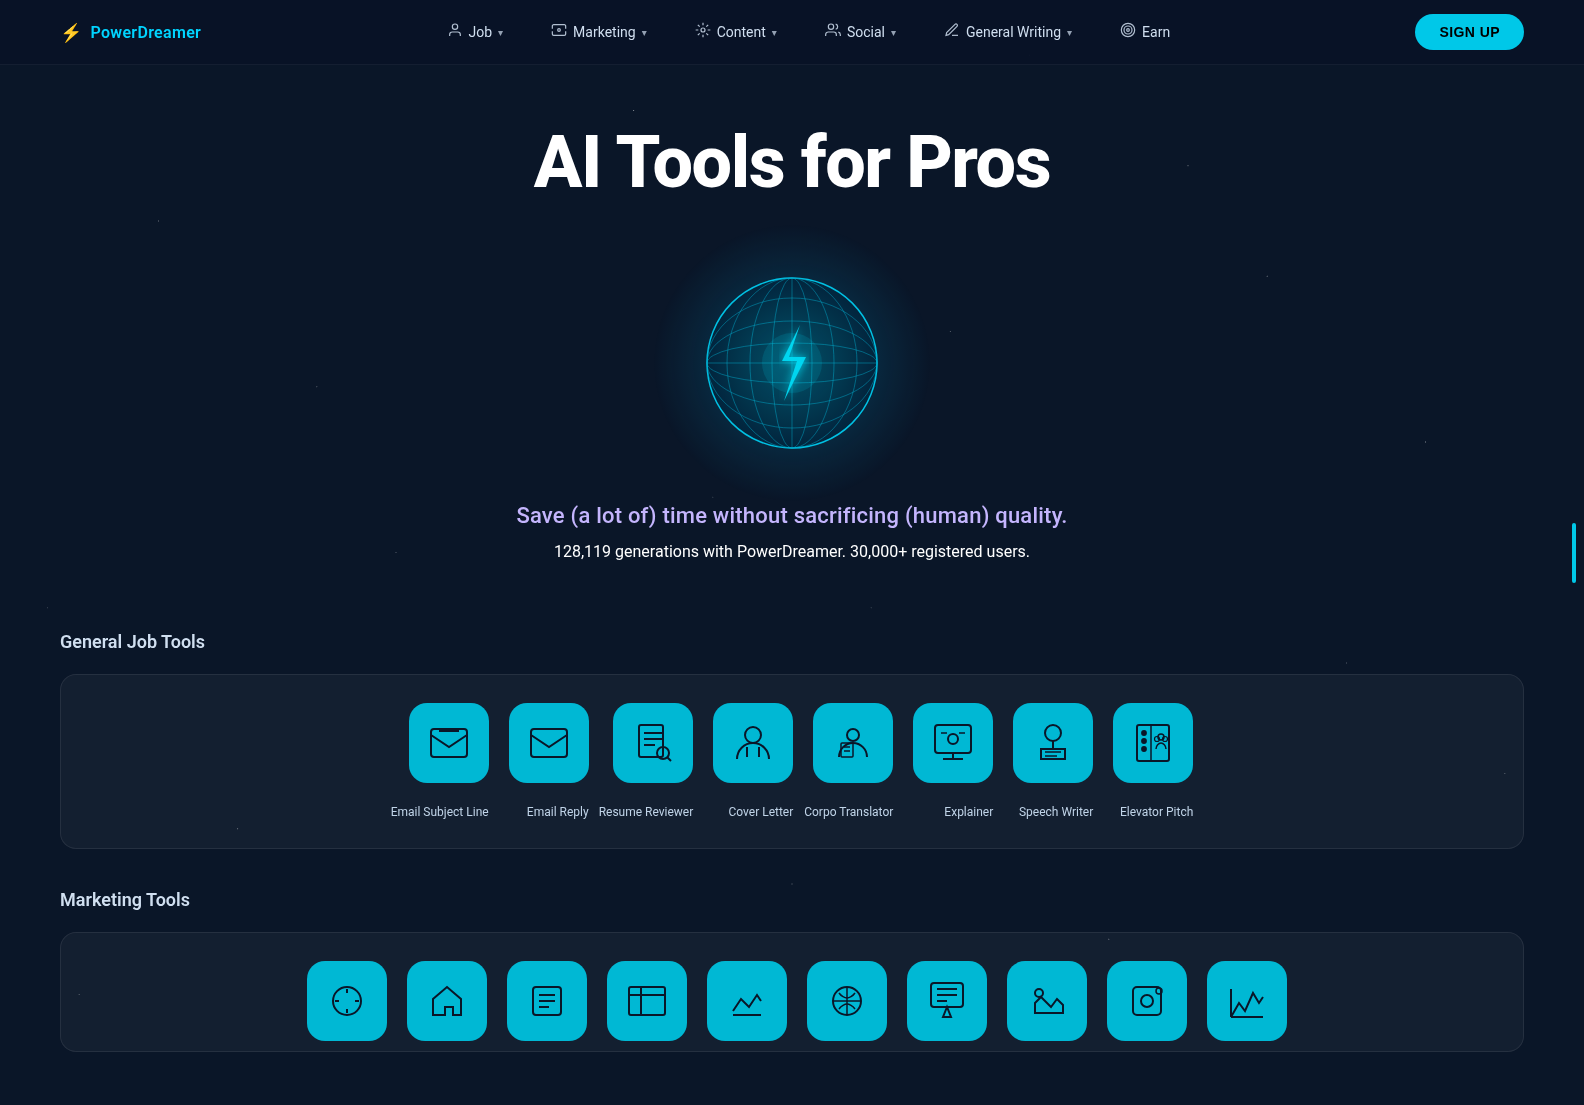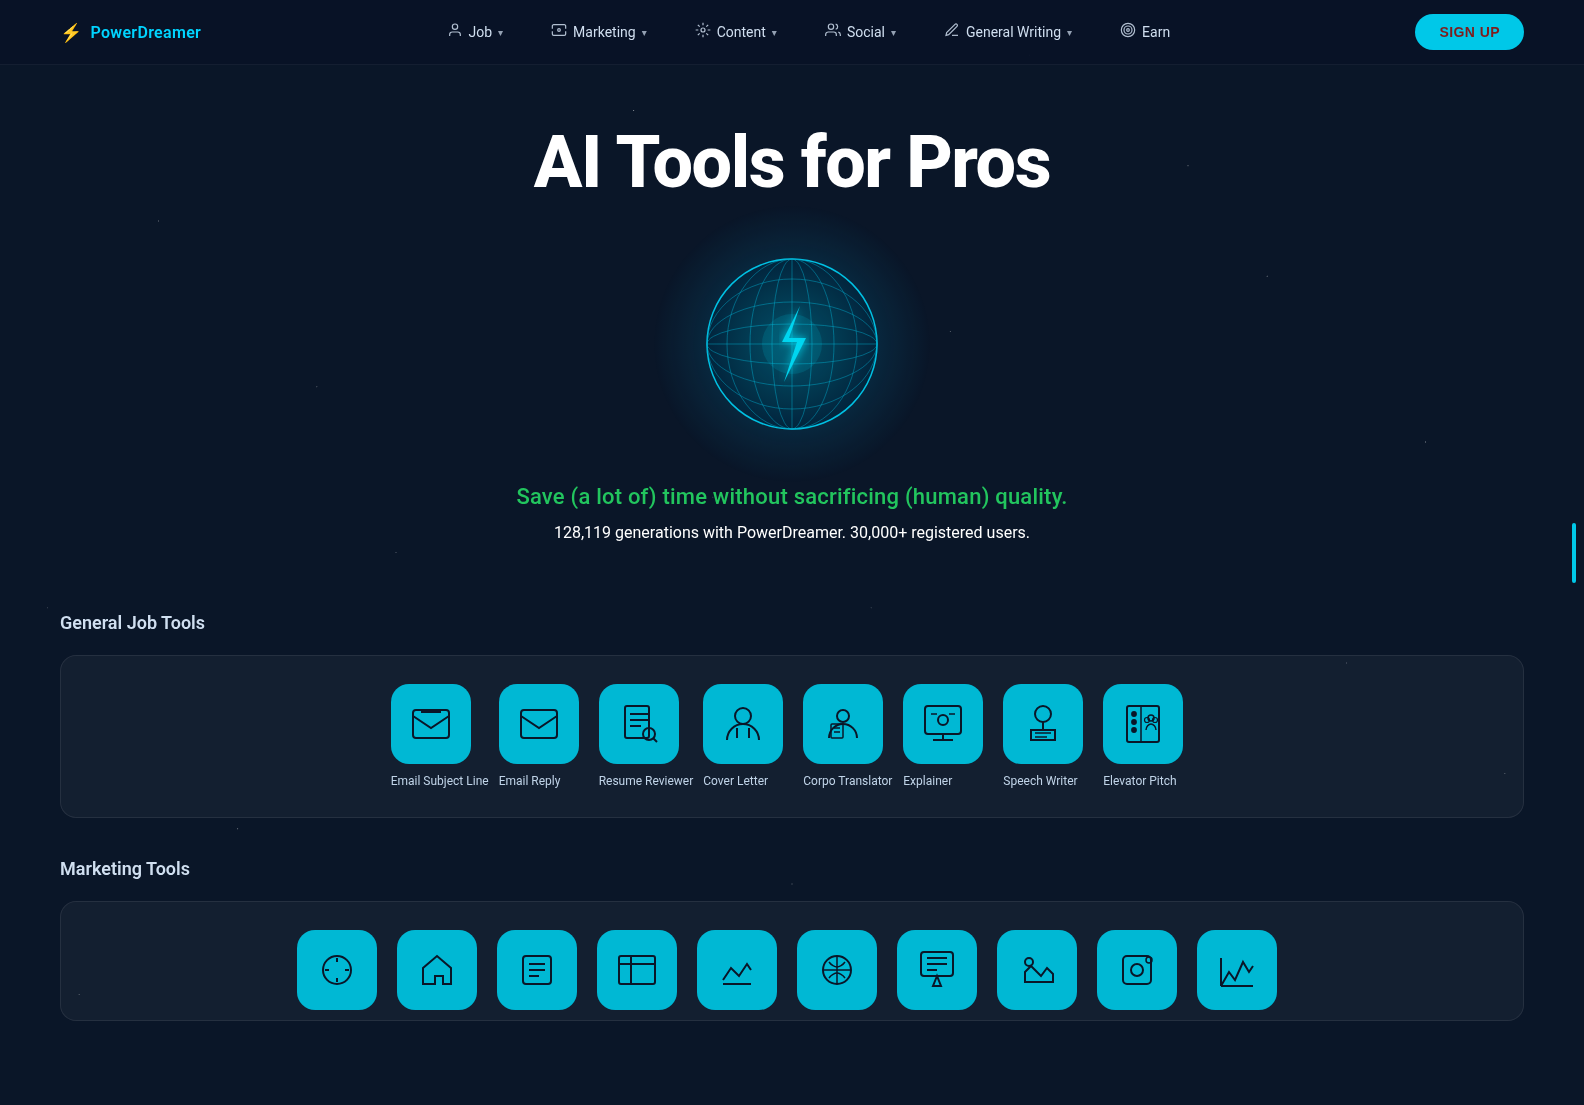--- a/index.html
+++ b/index.html
@@ -87,21 +87,21 @@
       cursor: pointer;
       border-radius: 6px;
       transition: background 0.2s;
       white-space: nowrap;
     }
     .nav-item-icon { font-size: 15px; opacity: 0.85; }
     .nav-chevron { font-size: 10px; opacity: 0.7; }
 
     .btn-signup {
       background: #00c8e8;
-      color: #7f1d1d;
+      color: #000000;
       font-weight: 700;
       font-size: 14px;
       padding: 10px 24px;
       border-radius: 24px;
       border: none;
       cursor: pointer;
       letter-spacing: 0.03em;
     }
 
     
@@ -111,21 +111,21 @@
       text-align: center;
       padding: 60px 20px 20px;
     }
 
     .hero-title {
       font-size: 72px;
       font-weight: 800;
       color: #ffffff;
       letter-spacing: -0.02em;
       line-height: 1.05;
-      margin-bottom: 33px;
+      margin-bottom: 52px;
     }
 
     
     .globe-container {
       position: relative;
       width: 220px;
       height: 220px;
       margin: 0 auto 30px;
     }
 
@@ -136,21 +136,21 @@
       background: radial-gradient(circle, rgba(0,200,230,0.35) 0%, rgba(0,150,200,0.15) 40%, transparent 70%);
     }
 
     .globe-svg {
       width: 220px;
       height: 220px;
     }
 
     .hero-tagline {
       font-size: 22px;
-      color: #22c55e;
+      color: #c4b5fd;
       font-weight: 500;
       margin-bottom: 14px;
       letter-spacing: 0.01em;
     }
 
     .hero-stats {
       font-size: 16px;
       color: #ffffff;
       margin-bottom: 50px;
       margin-top: 8px;
@@ -177,22 +177,22 @@
       padding: 28px 24px;
       display: flex;
       gap: 10px;
       justify-content: center;
       flex-wrap: nowrap;
     }
 
     .tool-card {
       display: flex;
       flex-direction: column;
-      align-items: flex-start;
-      gap: 10px;
+      align-items: flex-end;
+      gap: 22px;
       cursor: pointer;
       min-width: 90px;
       max-width: 110px;
     }
 
     .tool-icon-box {
       width: 80px;
       height: 80px;
       background: #00b8d4;
       border-radius: 18px;

